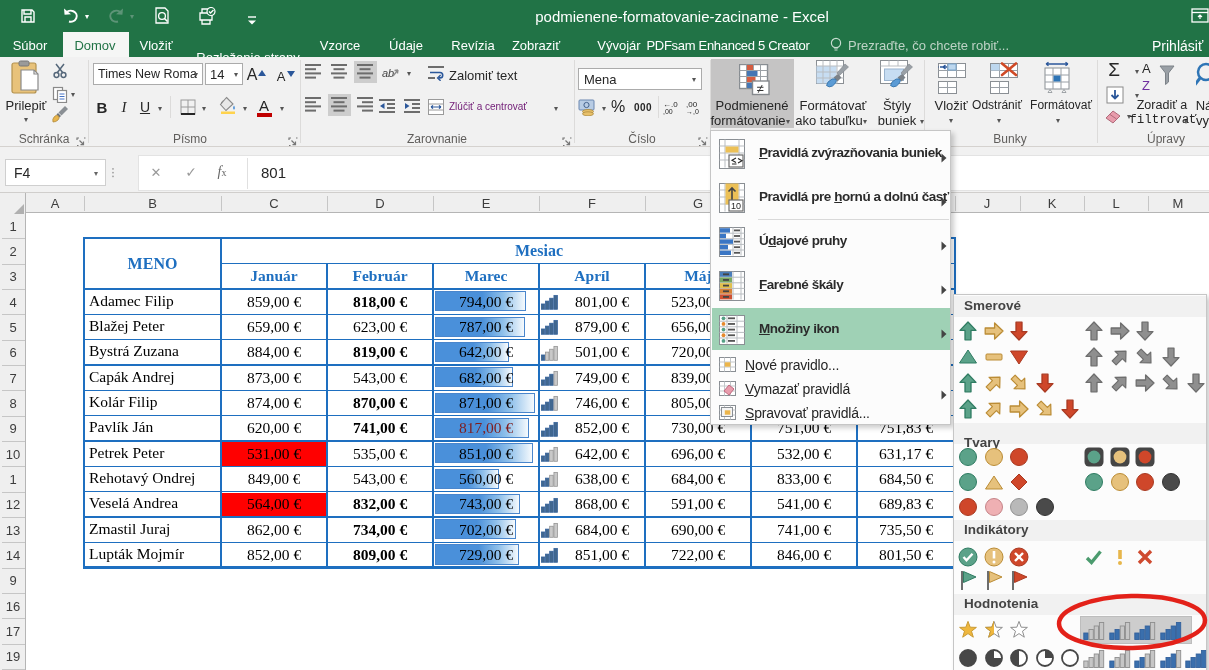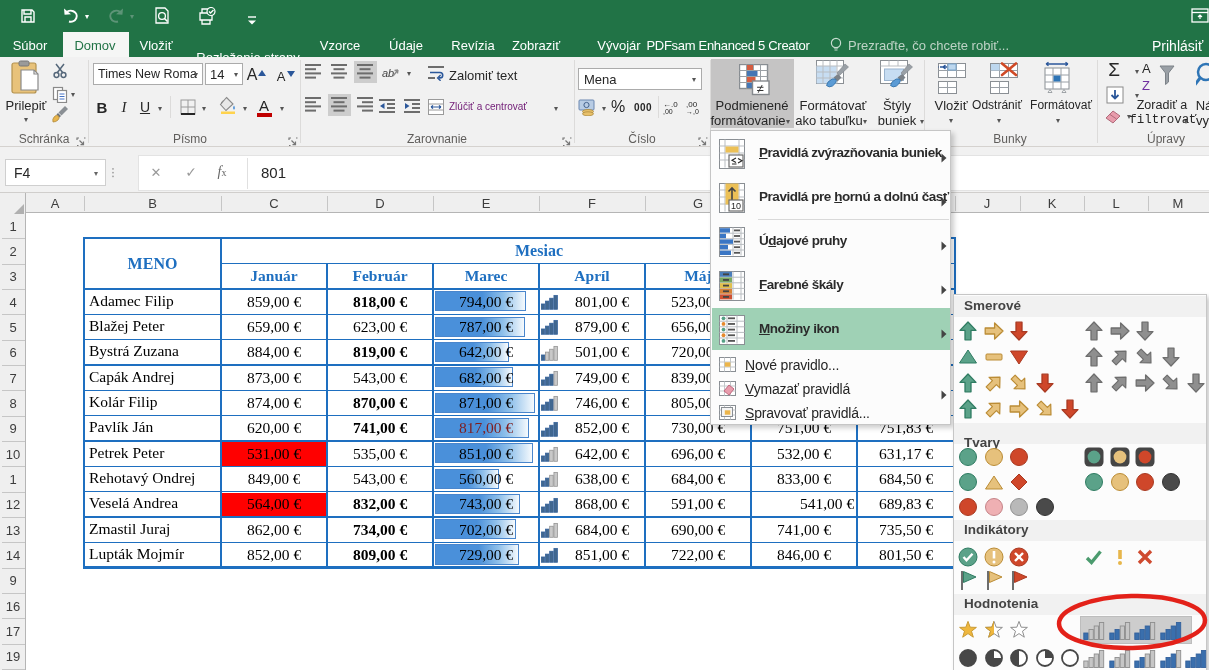--- a/index.html
+++ b/index.html
@@ -31,20 +31,21 @@
       </svg></div>
 <div class="abs" style="left:196px;top:7px"><svg width="20" height="18" viewBox="0 0 20 18">
         <path d="M4,6 h12 v7 h-12 Z M6,6 V2 h8 v4 M6,13 v4 h8 v-4" fill="none" stroke="#fff" stroke-width="1.3"></path>
         <circle cx="15" cy="4.5" r="4" fill="#217346" stroke="#fff" stroke-width="1.2"></circle>
         <path d="M13,4.5 l1.5,1.5 l3,-3" stroke="#fff" stroke-width="1.3" fill="none"></path>
       </svg></div>
 <div class="abs" style="left:246px;top:11px"><svg width="12" height="10" viewBox="0 0 12 10">
         <path d="M2,2 h8" stroke="#fff" stroke-width="1.4"></path>
         <path d="M2,5.5 l4,4 l4,-4 Z" fill="#fff"></path>
       </svg></div>
+<div class="ctr" style="left:682px;top:16px;color:#fff;font-size:15px;">podmienene-formatovanie-zaciname - Excel</div>
 <div class="abs" style="left:1191px;top:8px"><svg width="18" height="16" viewBox="0 0 18 16">
         <rect x="1" y="1" width="16" height="13" fill="none" stroke="#fff" stroke-width="1.3"></rect>
         <path d="M1,4.5 h16" stroke="#fff" stroke-width="1.3"></path>
         <path d="M9,11 v-4 M7,9 l2,-2 l2,2" stroke="#fff" stroke-width="1.2" fill="none"></path>
       </svg></div>
 <div class="abs" style="left:0px;top:32px;width:1209px;height:25px;background:#217346;"></div>
 <div class="abs" style="left:63px;top:32px;width:66px;height:25px;background:#f5f6f5;"></div>
 <div class="ctr" style="left:30px;top:45px;color:#fff;font-size:13px;">Súbor</div>
 <div class="ctr" style="left:95px;top:45px;color:#217346;font-size:13px;">Domov</div>
 <div class="ctr" style="left:156px;top:45px;color:#fff;font-size:13px;">Vložiť</div>
@@ -579,21 +580,21 @@
 <div class="abs" style="left:541px;top:495.795px"><svg width="17" height="17" viewBox="0 0 17 17">
         <g transform="translate(8.5,8.5) scale(0.82)">
           <rect x="-10.2" y="3.0" width="4.3" height="6.5" fill="#41678f" stroke="#33619c" stroke-width="0.9"></rect>
           <rect x="-4.999999999999999" y="-0.5" width="4.3" height="10" fill="#41678f" stroke="#33619c" stroke-width="0.9"></rect>
           <rect x="0.20000000000000107" y="-4.0" width="4.3" height="13.5" fill="#41678f" stroke="#33619c" stroke-width="0.9"></rect>
           <rect x="5.400000000000002" y="-7.5" width="4.3" height="17" fill="#41678f" stroke="#33619c" stroke-width="0.9"></rect>
         </g>
       </svg></div>
 <div class="ctr ser" style="left:602px;top:504.295px;font-size:15.5px;color:#000;">868,00 €</div>
 <div class="ctr ser" style="left:698px;top:504.295px;font-size:15.5px;color:#000;">591,00 €</div>
-<div class="ctr ser" style="left:804px;top:504.295px;font-size:15.5px;color:#000;margin-left:23px;">541,00 €</div>
+<div class="ctr ser" style="left:804px;top:504.295px;font-size:15.5px;color:#000;">541,00 €</div>
 <div class="ctr ser" style="left:906px;top:504.295px;font-size:15.5px;color:#000;">689,83 €</div>
 <div class="abs" style="left:89px;top:519.625px;font-size:15.5px;color:#000;font-family:Liberation Serif,serif;">Zmastil Juraj</div>
 <div class="ctr ser" style="left:274px;top:529.625px;font-size:15.5px;color:#000;">862,00 €</div>
 <div class="ctr ser" style="left:380px;top:529.625px;font-size:15.5px;color:#000;font-weight:bold;">734,00 €</div>
 <div class="ctr ser" style="left:486px;top:529.625px;font-size:15.5px;color:#000;">702,00 €</div>
 <div class="abs" style="left:541px;top:521.125px"><svg width="17" height="17" viewBox="0 0 17 17">
         <g transform="translate(8.5,8.5) scale(0.82)">
           <rect x="-10.2" y="3.0" width="4.3" height="6.5" fill="#41678f" stroke="#33619c" stroke-width="0.9"></rect>
           <rect x="-4.999999999999999" y="-0.5" width="4.3" height="10" fill="#41678f" stroke="#33619c" stroke-width="0.9"></rect>
           <rect x="0.20000000000000107" y="-4.0" width="4.3" height="13.5" fill="#c9c9c9" stroke="#8f8f8f" stroke-width="0.9"></rect>

